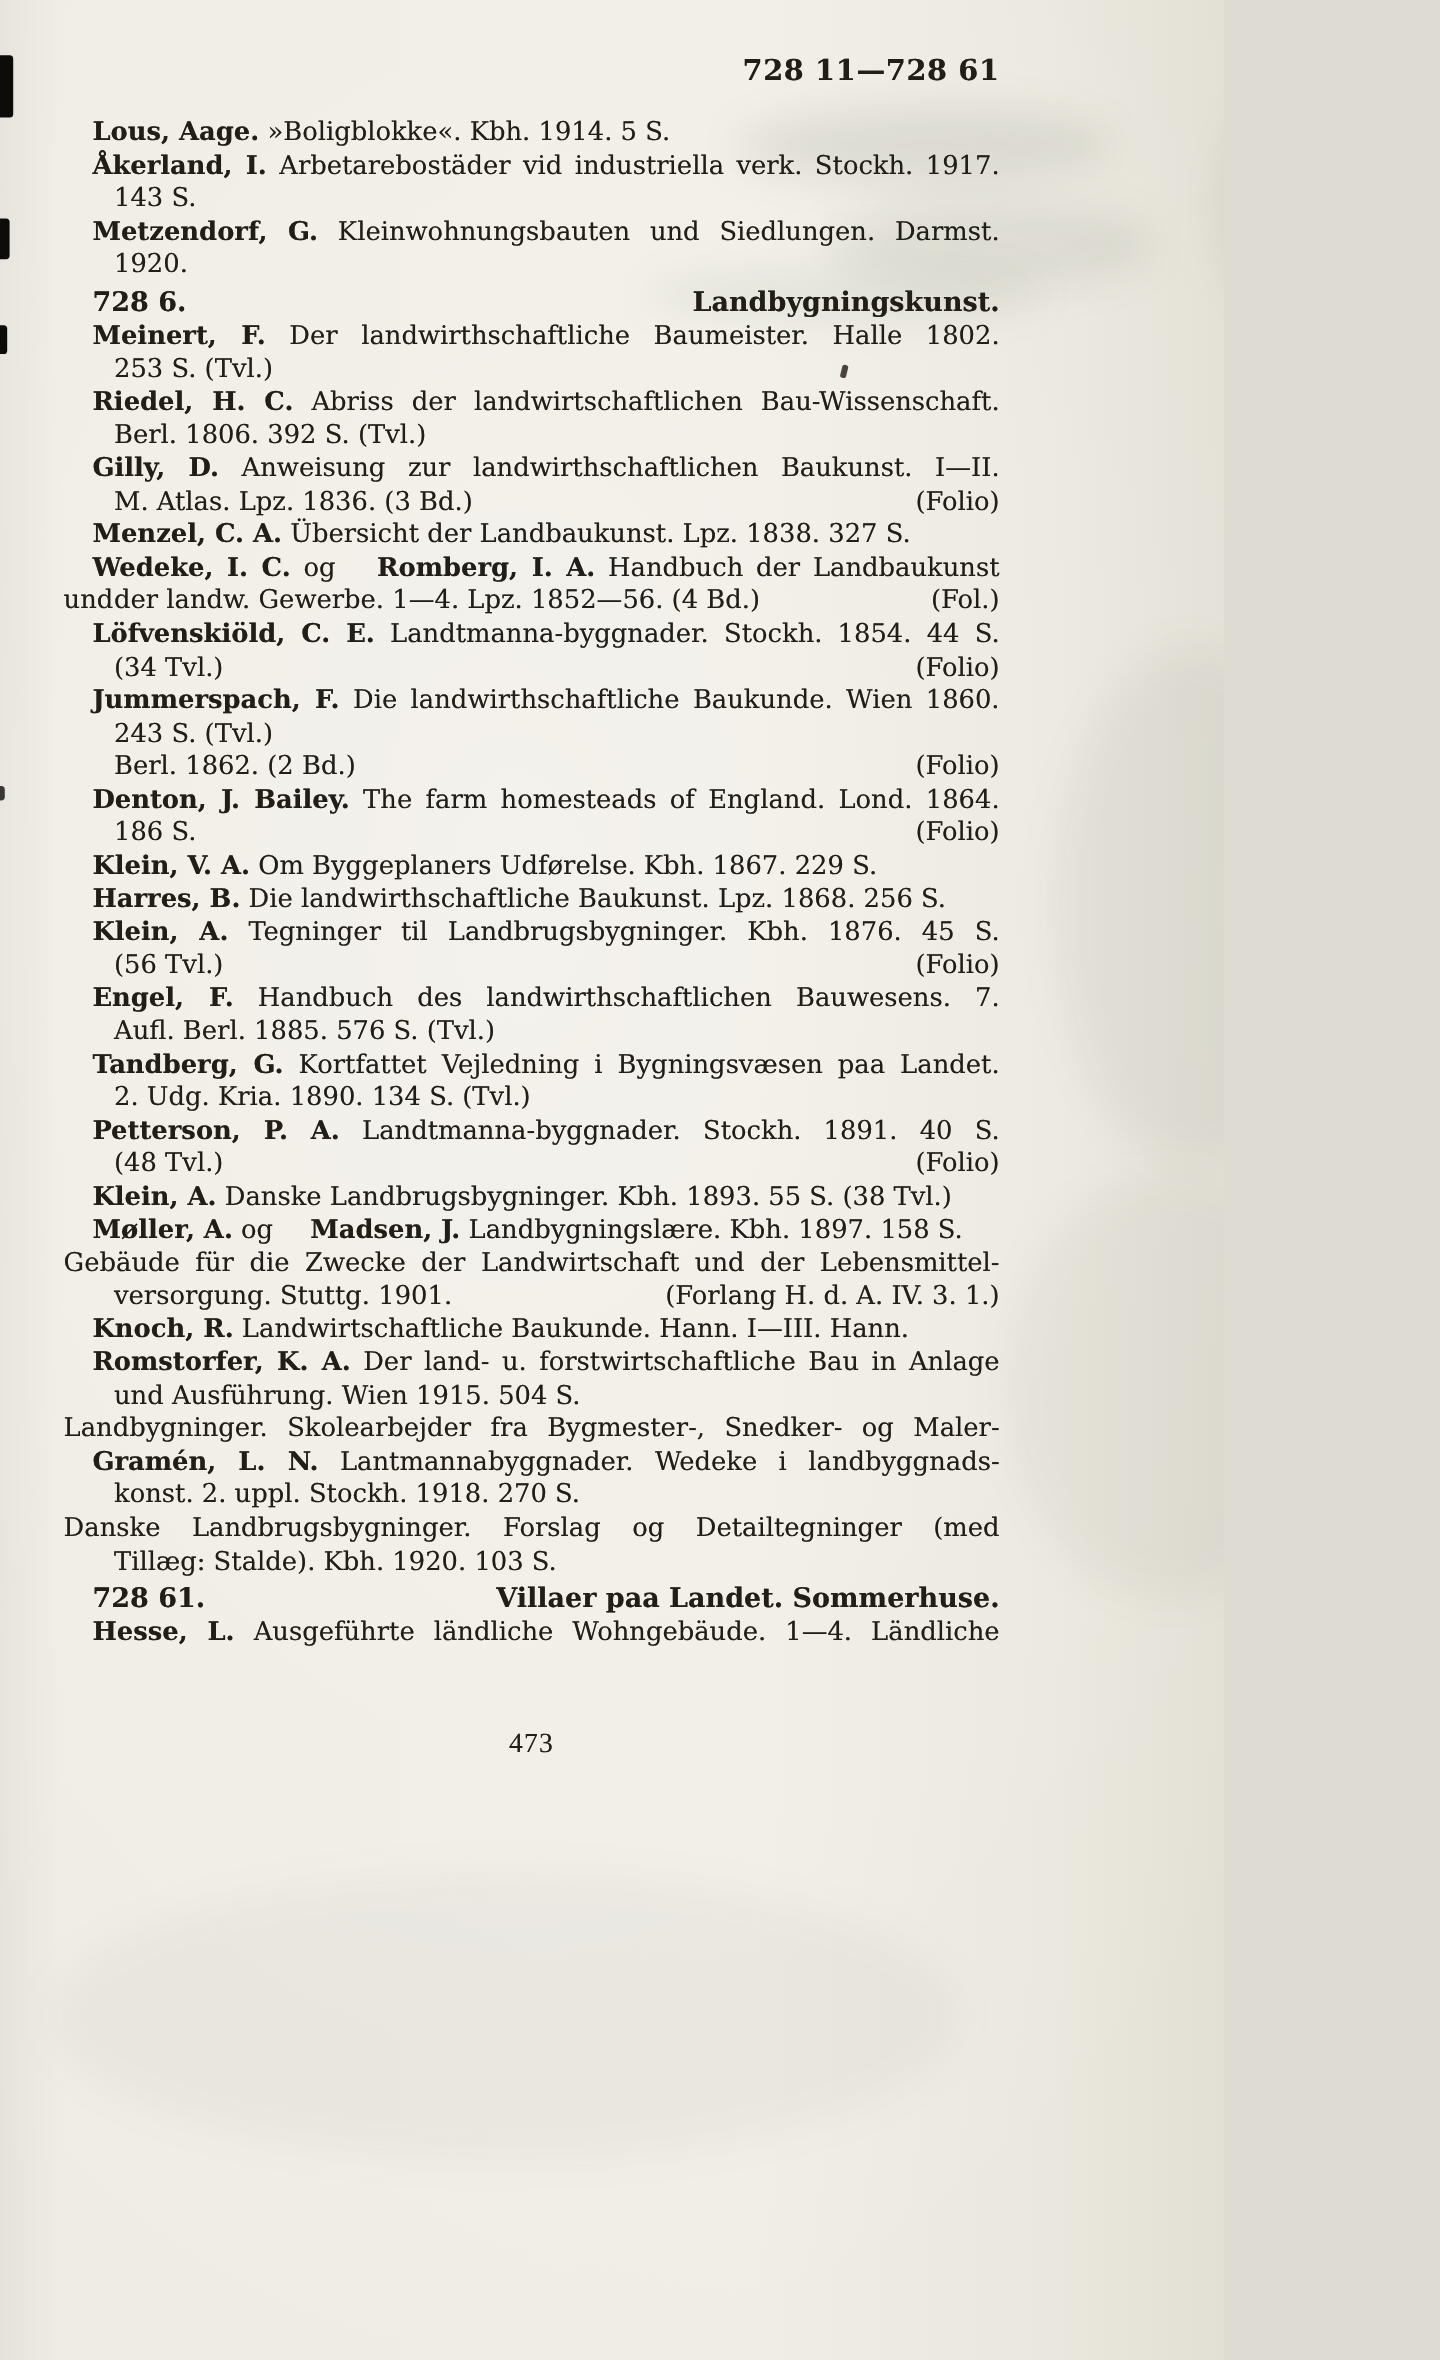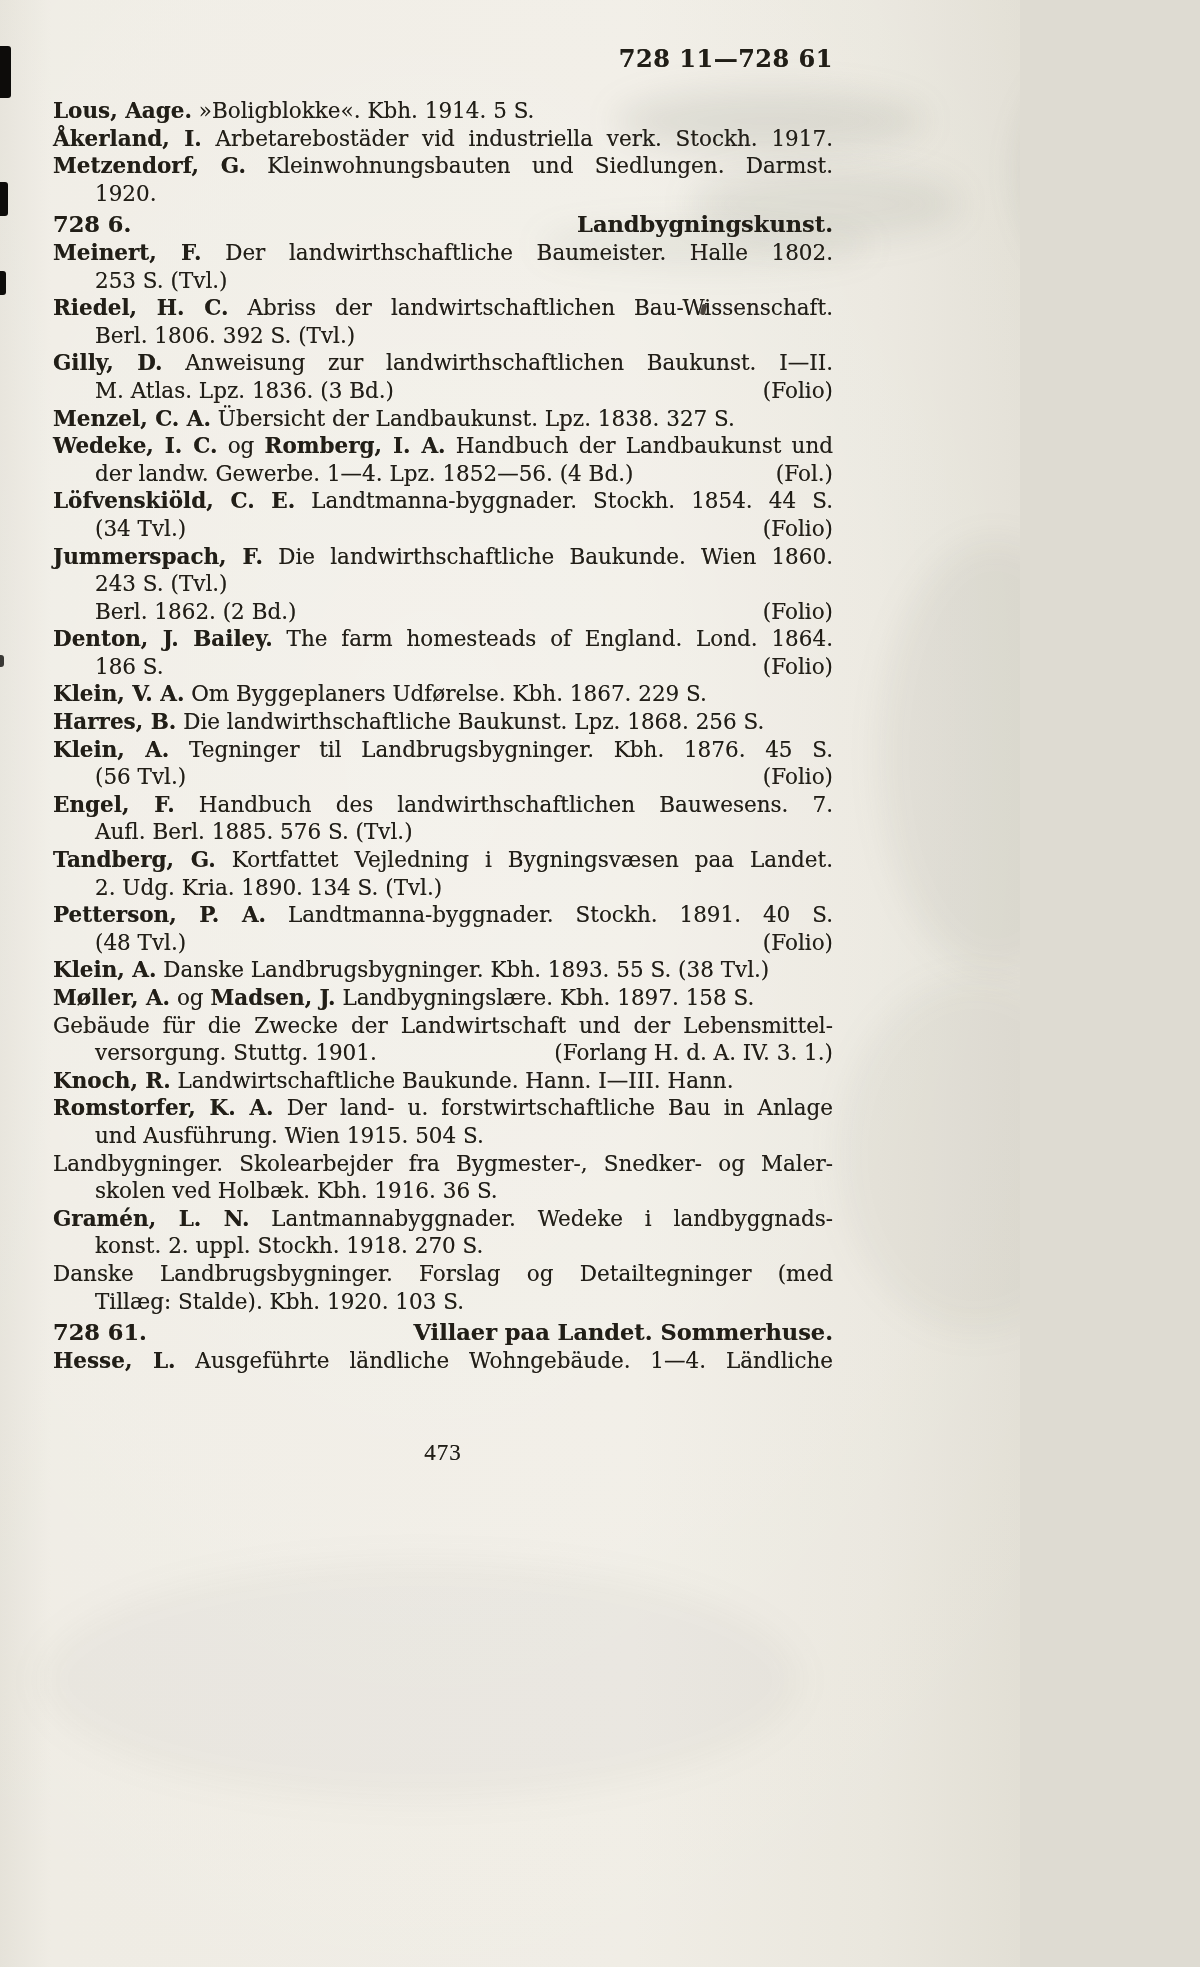--- a/index.html
+++ b/index.html
@@ -82,21 +82,21 @@
     text-align-last: justify;
   }
   .line.indent { padding-left: 42px; }
   .line.split {
     display: flex;
     justify-content: space-between;
     white-space: nowrap;
     align-items: center;
   }
   .line.section { margin-top: 4px; font-size: 22.5px; }
-  .b { font-weight: bold; }
+  .b { font-weight: bold; margin-left: 24px; }
   .page-number {
     position: absolute; left: 53px; top: 1440px; width: 780px;
     text-align: center;
     font-size: 23px;
     letter-spacing: 1px;
     text-shadow: 0 0 0.4px rgba(30,25,18,0.55);
     font-family: Liberation Serif, serif;
   }
 </style>
 </head>
@@ -118,20 +118,21 @@
   <div class="binding-mark m3"></div>
   <div class="binding-mark m4"></div>
   <div class="ink-spot"></div>
   <div class="ink-dot"></div>
 
   <div class="header-row">728 11—728 61</div>
 
   <div class="text-column">
       <div class="line"><span class="b">Lous, Aage.</span><span> »Boligblokke«. Kbh. 1914. 5 S.</span></div>
       <div class="line justify"><span class="b">Åkerland, I.</span><span> Arbetarebostäder vid industriella verk. Stockh. 1917.</span></div>
+      <div class="line indent"><span>143 S.</span></div>
       <div class="line justify"><span class="b">Metzendorf, G.</span><span> Kleinwohnungsbauten und Siedlungen. Darmst.</span></div>
       <div class="line indent"><span>1920.</span></div>
       <div class="line section split">
         <span class="left-part"><span class="b">728 6.</span></span>
         <span class="right-part"><span class="b">Landbygningskunst.</span></span>
       </div>
       <div class="line justify"><span class="b">Meinert, F.</span><span> Der landwirthschaftliche Baumeister. Halle 1802.</span></div>
       <div class="line indent"><span>253 S. (Tvl.)</span></div>
       <div class="line justify"><span class="b">Riedel, H. C.</span><span> Abriss der landwirtschaftlichen Bau-Wissenschaft.</span></div>
       <div class="line indent"><span>Berl. 1806. 392 S. (Tvl.)</span></div>
@@ -182,21 +183,20 @@
       <div class="line"><span class="b">Møller, A.</span><span> og </span><span class="b">Madsen, J.</span><span> Landbygningslære. Kbh. 1897. 158 S.</span></div>
       <div class="line justify"><span>Gebäude für die Zwecke der Landwirtschaft und der Lebensmittel-</span></div>
       <div class="line indent split">
         <span class="left-part"><span>versorgung. Stuttg. 1901.</span></span>
         <span class="right-part"><span>(Forlang H. d. A. IV. 3. 1.)</span></span>
       </div>
       <div class="line"><span class="b">Knoch, R.</span><span> Landwirtschaftliche Baukunde. Hann. I—III. Hann.</span></div>
       <div class="line justify"><span class="b">Romstorfer, K. A.</span><span> Der land- u. forstwirtschaftliche Bau in Anlage</span></div>
       <div class="line indent"><span>und Ausführung. Wien 1915. 504 S.</span></div>
       <div class="line justify"><span>Landbygninger. Skolearbejder fra Bygmester-, Snedker- og Maler-</span></div>
-      <div class="line indent"><span>skolen ved Holbæk. Kbh. 1916. 36 S.</span></div>
       <div class="line justify"><span class="b">Gramén, L. N.</span><span> Lantmannabyggnader. Wedeke i landbyggnads-</span></div>
       <div class="line indent"><span>konst. 2. uppl. Stockh. 1918. 270 S.</span></div>
       <div class="line justify"><span>Danske Landbrugsbygninger. Forslag og Detailtegninger (med</span></div>
       <div class="line indent"><span>Tillæg: Stalde). Kbh. 1920. 103 S.</span></div>
       <div class="line section split">
         <span class="left-part"><span class="b">728 61.</span></span>
         <span class="right-part"><span class="b">Villaer paa Landet. Sommerhuse.</span></span>
       </div>
       <div class="line justify"><span class="b">Hesse, L.</span><span> Ausgeführte ländliche Wohngebäude. 1—4. Ländliche</span></div>
     </div>

